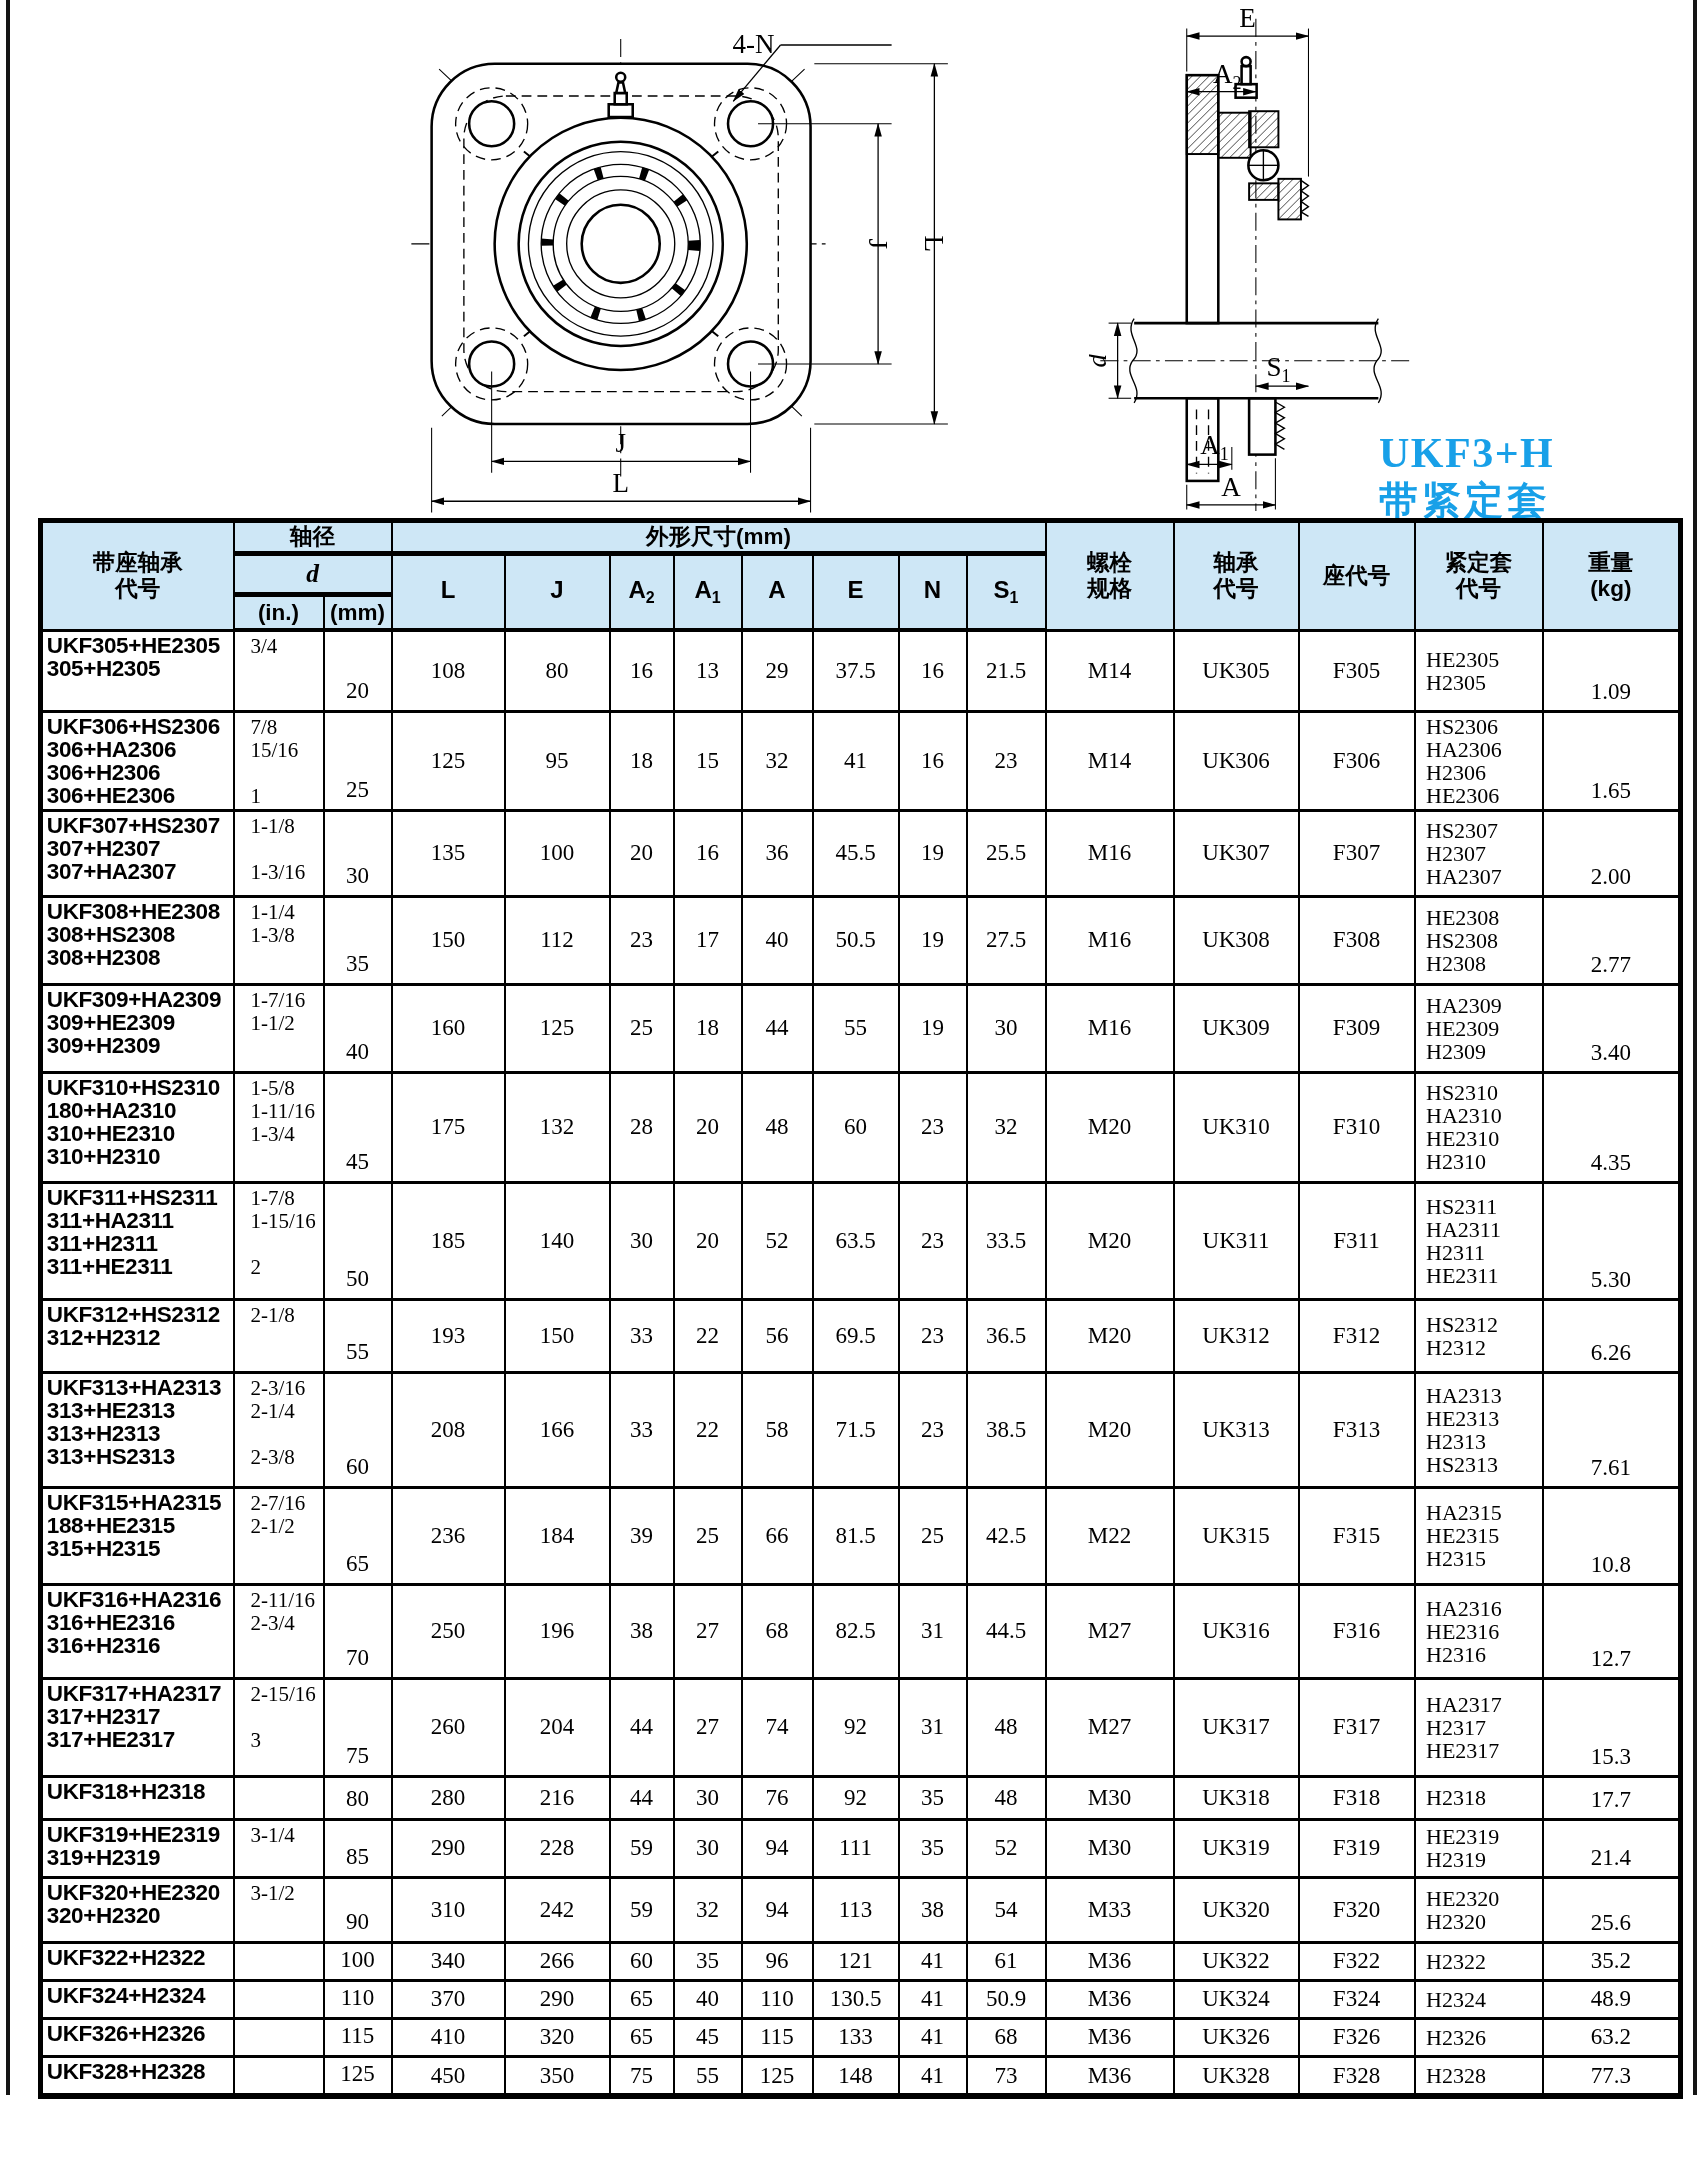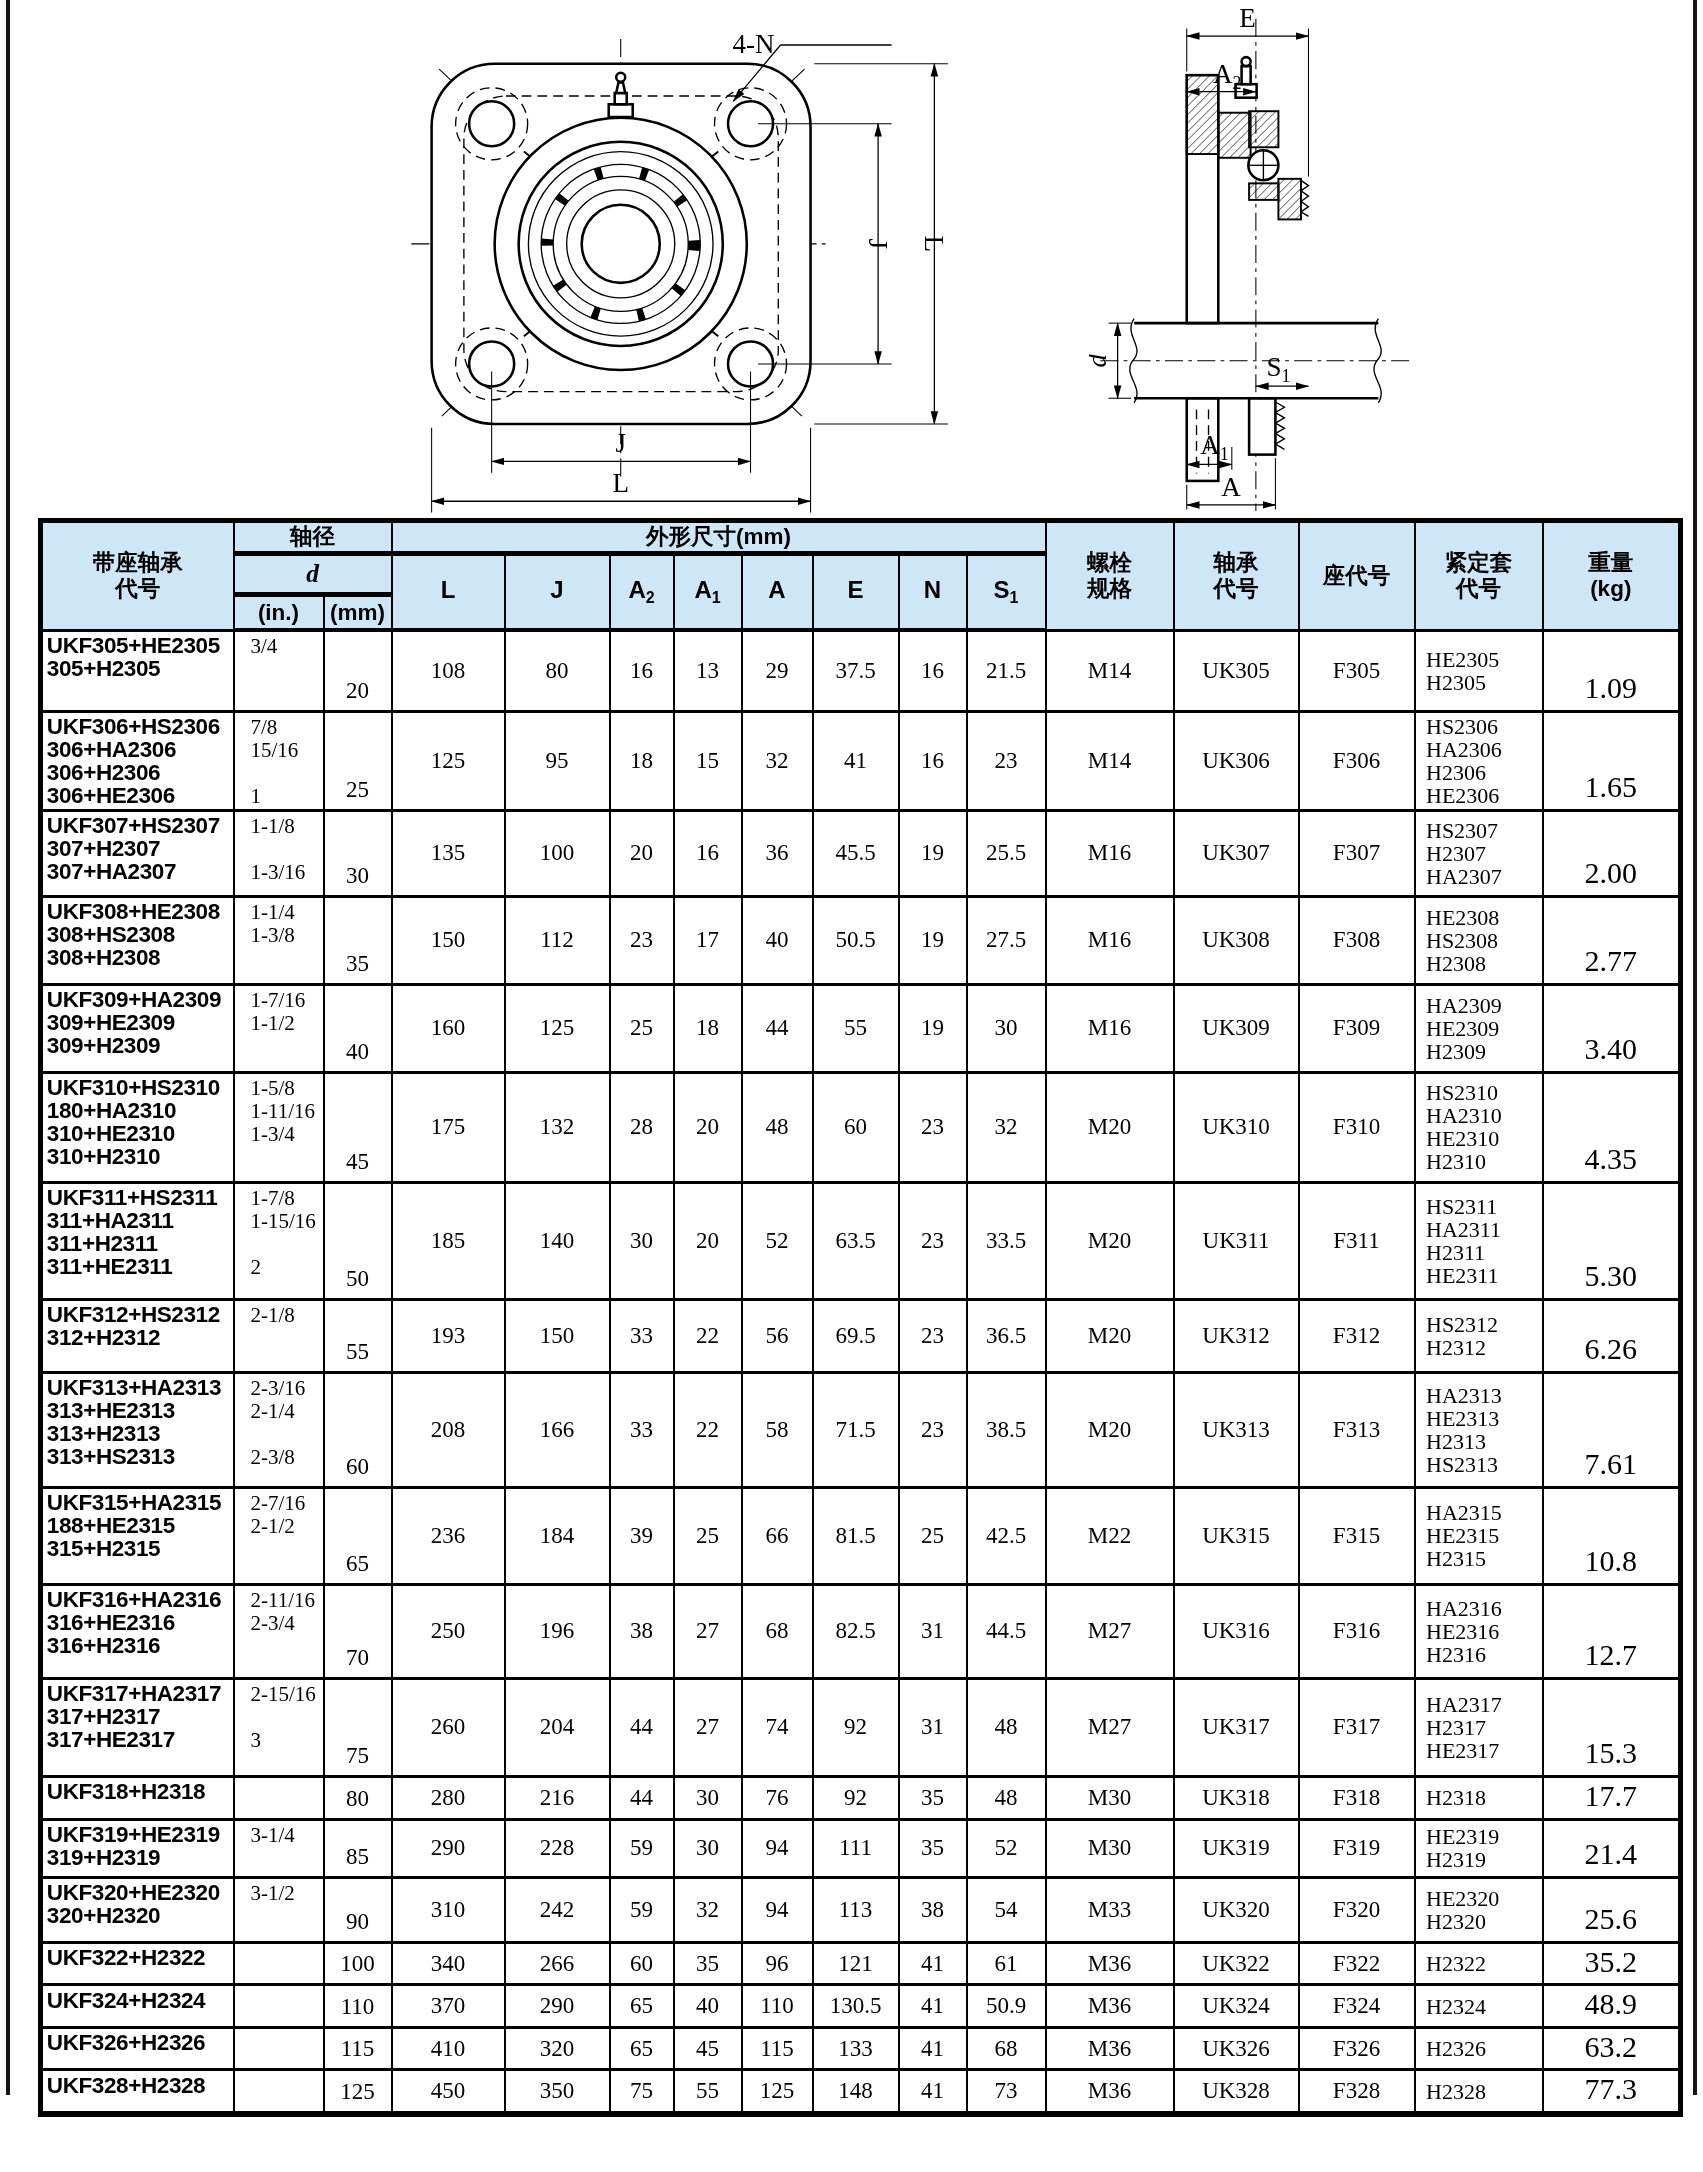--- a/index.html
+++ b/index.html
@@ -44,21 +44,21 @@
   td.first{border-left-width:5.3px;} td.last{border-right-width:5.3px;}
   tbody td{border-top-width:3.8px;border-bottom-width:3.8px;}
   tbody tr:last-child td{border-bottom-width:6px;margin-top:48px;}
   td.desig{font-family:"Liberation Sans",sans-serif;font-weight:bold;font-size:22.5px;
            letter-spacing:-0.4px;vertical-align:top;padding:2.3px 3.8px 0 3.8px;line-height:23px;}
   td.desig .dl{text-align:left;} td.desig .dr{text-align:left;}
   td.inch{font-size:21px;vertical-align:top;text-align:left;padding:3px 0 0 16px;line-height:23px;}
   td.mm{font-size:23px;vertical-align:bottom;text-align:center;padding-bottom:6px;}
   td.num{font-size:23px;text-align:center;vertical-align:middle;}
   td.sleeve{font-size:22px;vertical-align:middle;text-align:left;padding:1.5px 0 1.5px 10.5px;line-height:23px;}
-  td.wt{font-size:30px;text-align:center;vertical-align:bottom;padding-bottom:4.5px;}
+  td.wt{font-size:23px;text-align:center;vertical-align:bottom;padding-bottom:4.5px;}
 </style>
 </head>
 <body>
 
 <div id="page">
   <div class="edge" id="edgeL"></div>
   <div class="edge" id="edgeR"></div>
 
   <svg class="draw" style="left:405px;top:30px;" width="571" height="484" viewBox="0 0 760 645">
     <defs>
@@ -222,20 +222,24 @@
     </g>
 
     <g>
       <line class="ext" x1="130" y1="645" x2="130" y2="678"></line>
       <line class="ext" x1="248" y1="610" x2="248" y2="678"></line>
       <line class="dim" x1="130" y1="672" x2="248" y2="672" marker-start="url(#ae)" marker-end="url(#ae)"></line>
       <text x="189" y="660" text-anchor="middle">A</text>
     </g>
   </svg>
 
+  <div id="caption">
+    <div class="c1">UKF3+H</div>
+    <div class="c2">带紧定套</div>
+  </div>
 
   <div id="tblwrap">
     <table>
       <colgroup>
         <col style="width:193px">
           <col style="width:90px">
           <col style="width:68px">
         <col style="width:113px">
           <col style="width:105px">
           <col style="width:64px">

